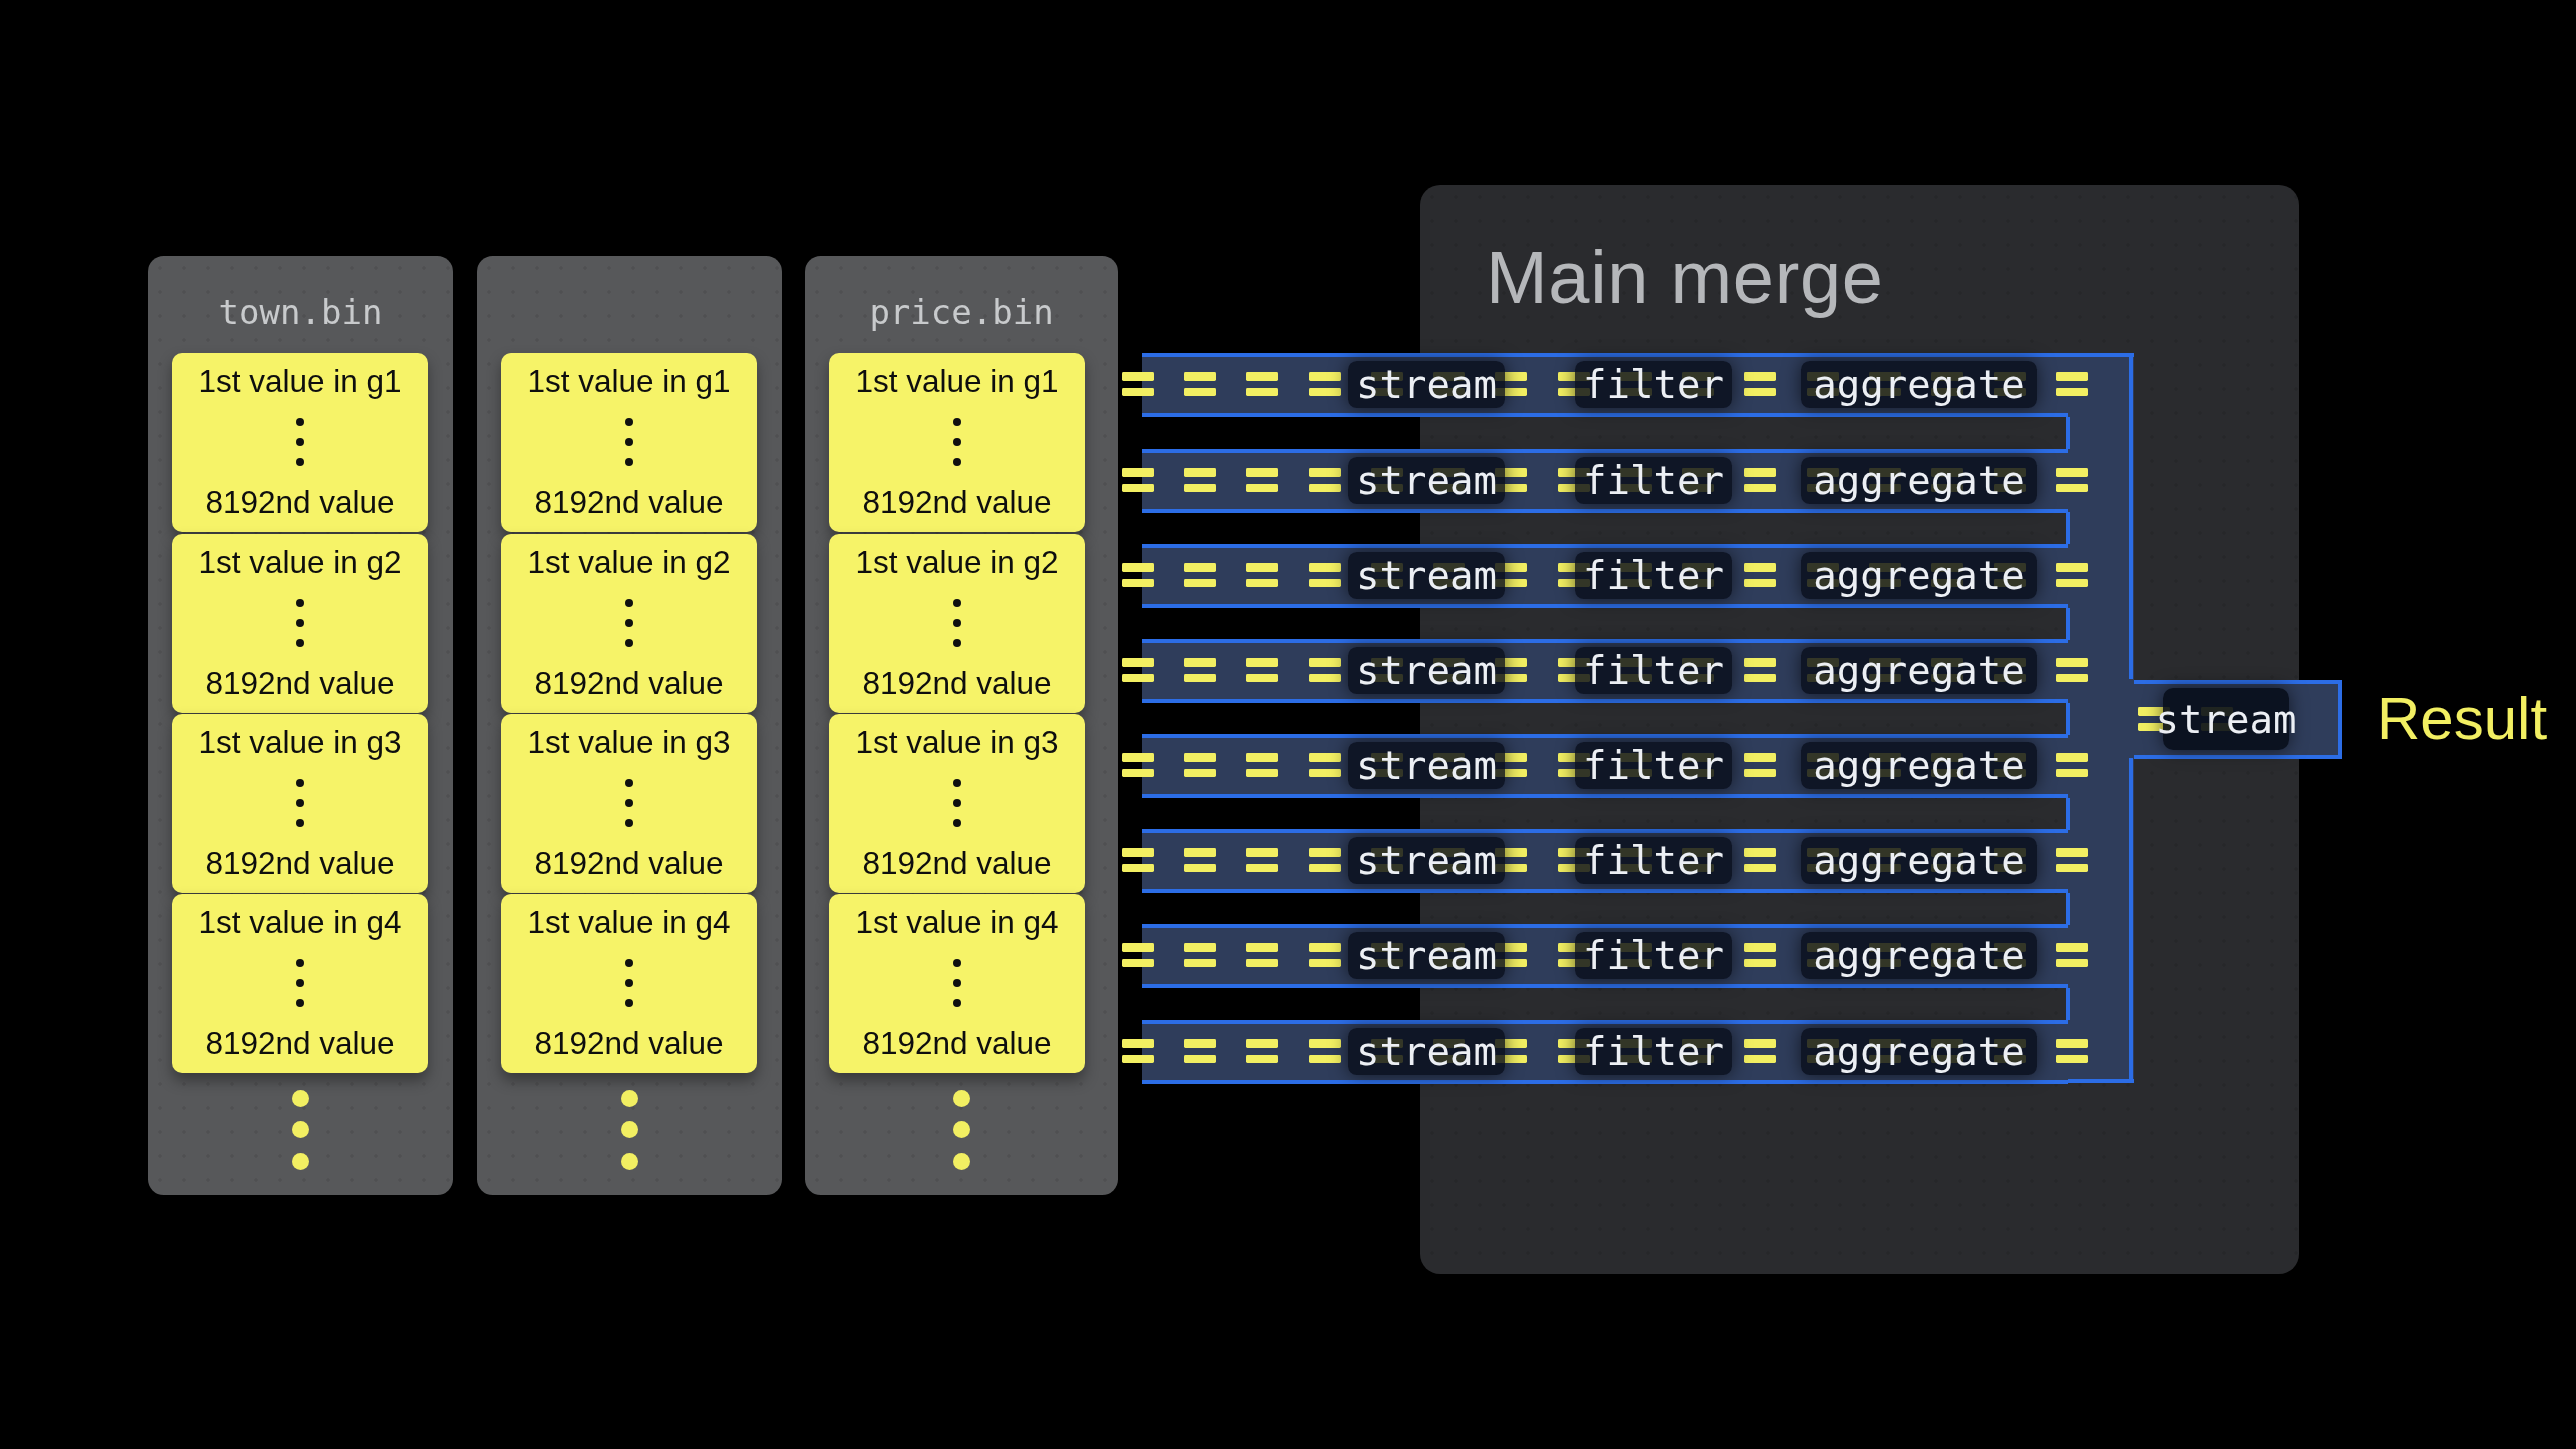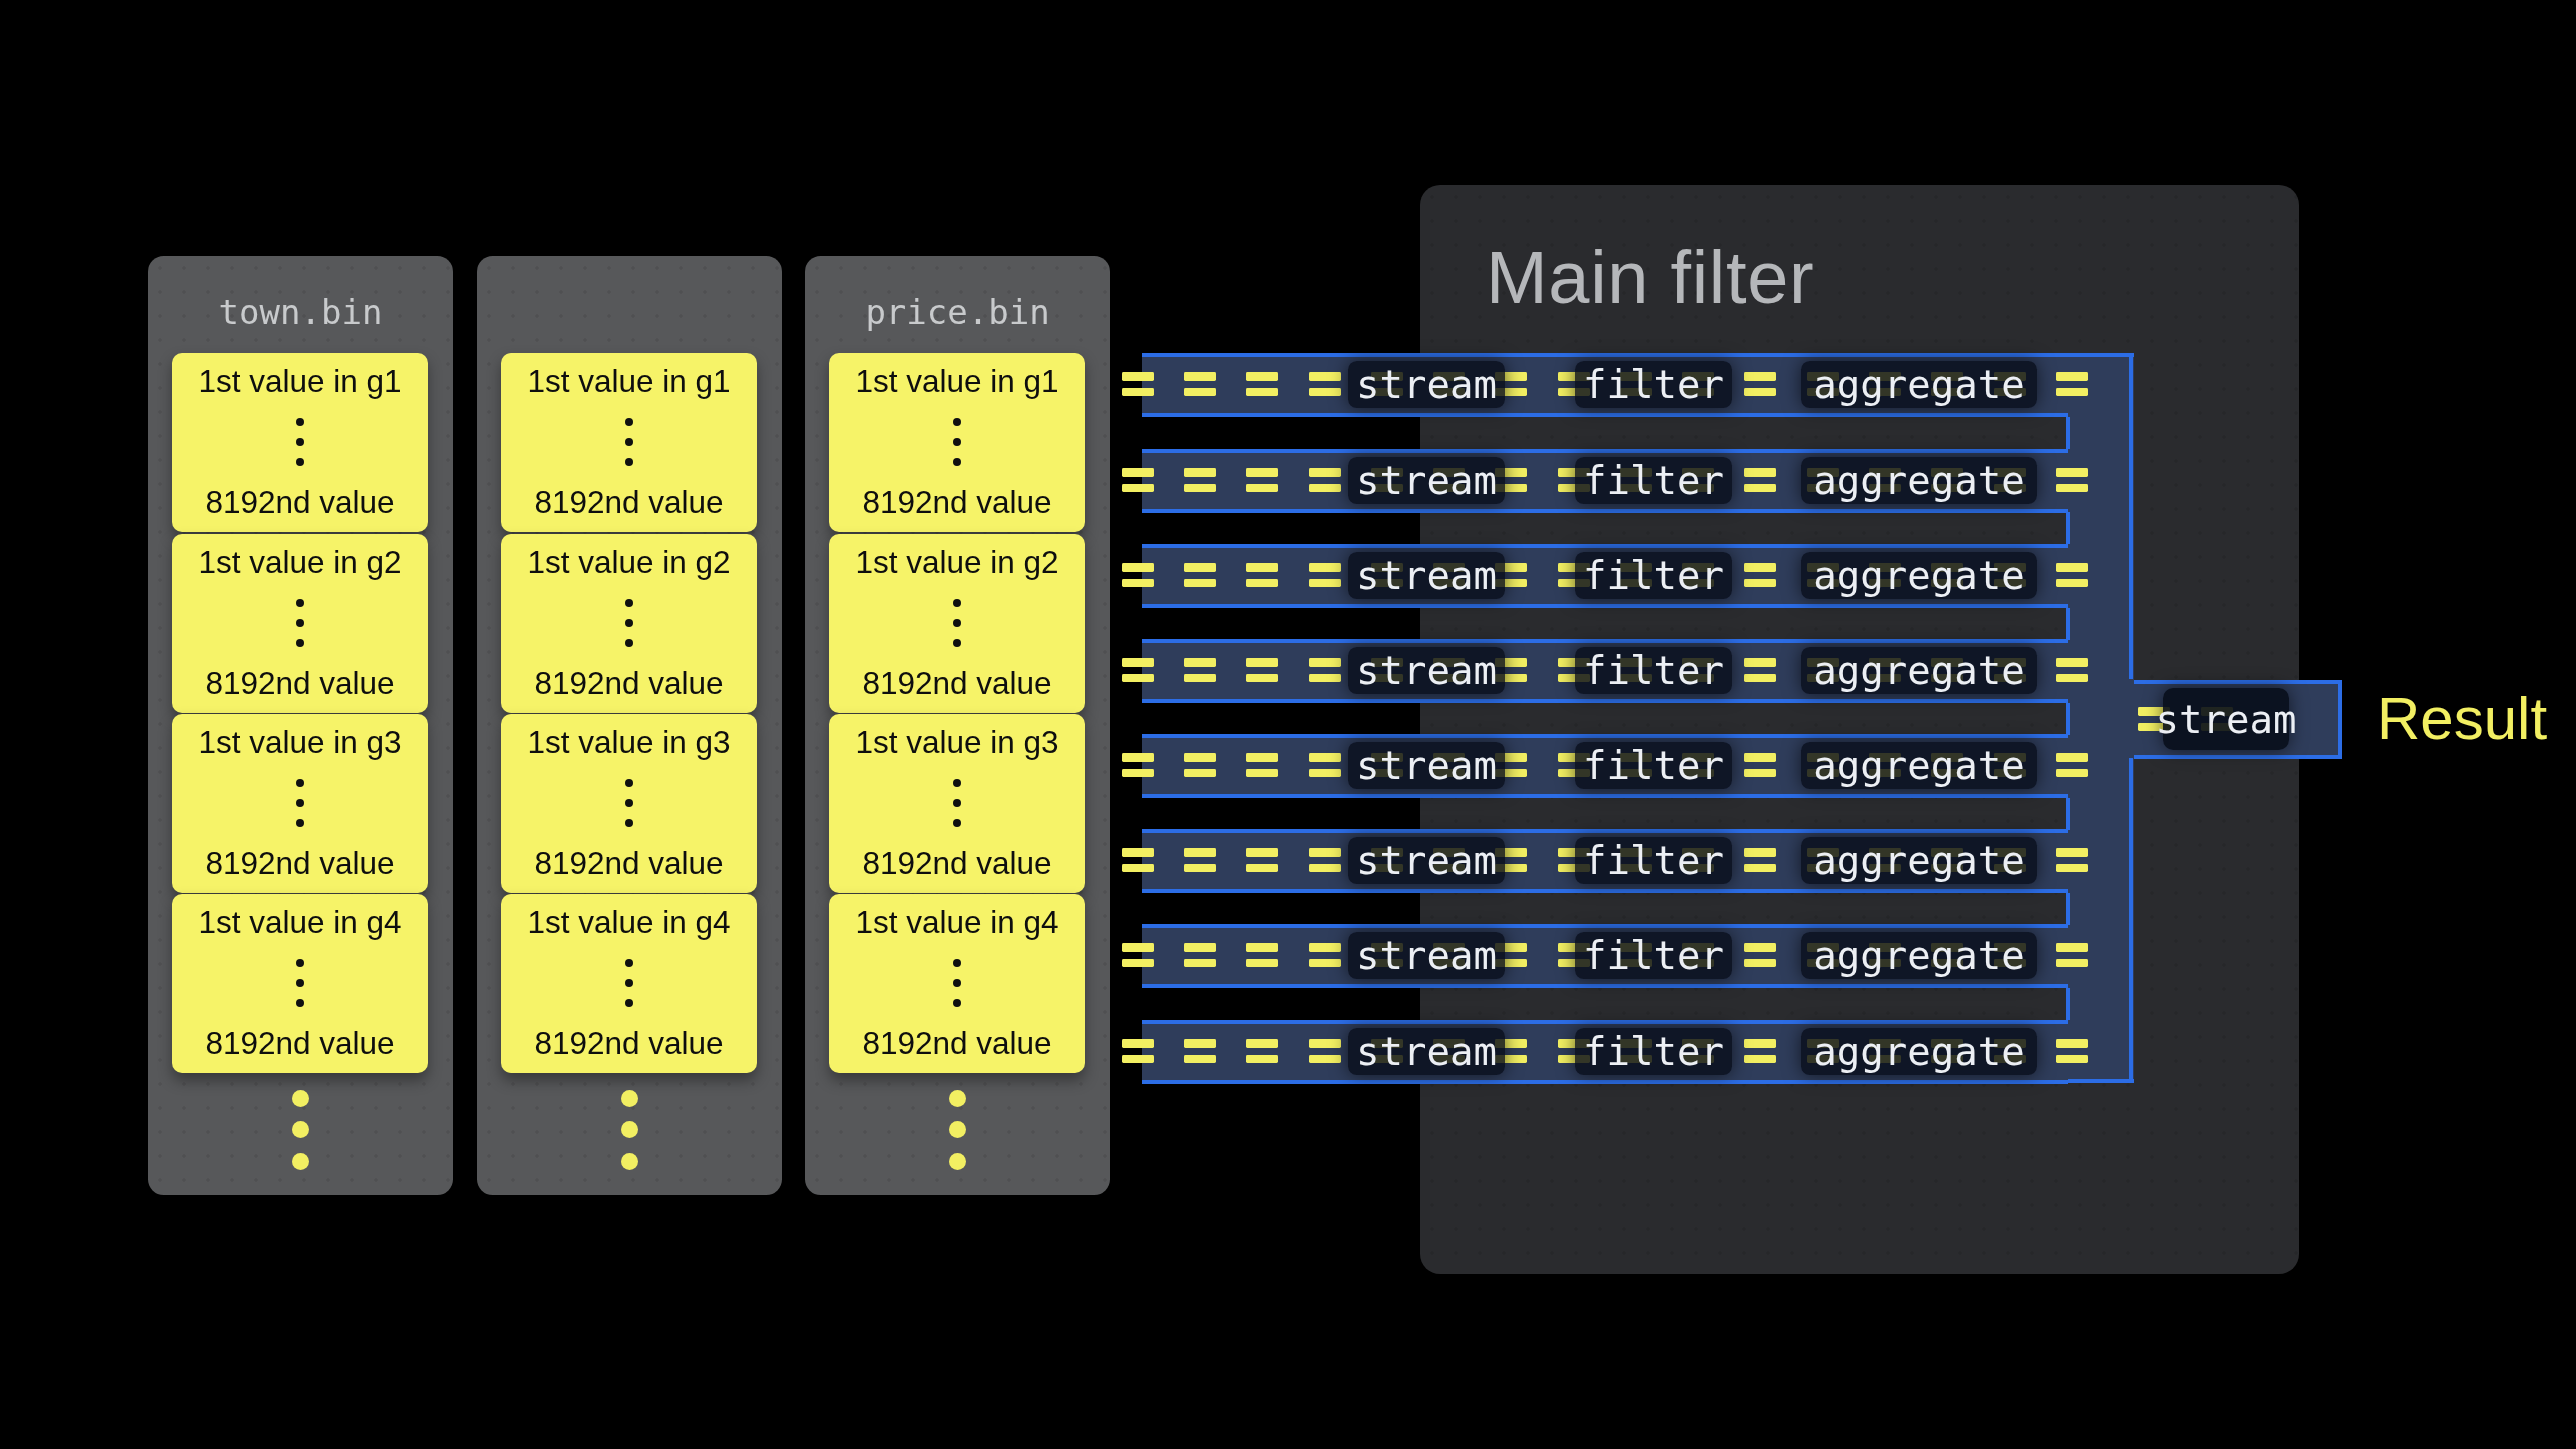--- a/index.html
+++ b/index.html
@@ -63,21 +63,21 @@
     background:rgba(8,13,25,0.9);border-radius:10px;box-shadow:0 0 18.6px rgba(0,0,0,0.6);
     display:flex;align-items:center;justify-content:center;
     font:400 39px "DejaVu Sans Mono",monospace;color:var(--stage-text);}
   .result{position:absolute;left:2377px;top:687px;height:64px;line-height:64px;
     font-size:60px;color:var(--yellow);}
 </style>
 </head>
 <body>
 
 <div class="mem-panel">
-  <h1 class="mem-title">Main filter</h1>
+  <h1 class="mem-title">Main merge</h1>
 </div>
 
 <div id="columns">
     <section class="file-col" style="left: 148px;">
     <h2 class="file-name">town.bin</h2>
     <div class="cell" style="top: 97px;">
     <div class="cell-top">1st value in g1</div>
     <div class="cell-dots">
       <i></i>
       <i></i>
@@ -154,21 +154,21 @@
       <i></i>
     </div>
     <div class="cell-bottom">8192nd value</div>
   </div>
       <div class="col-ellipsis">
       <i></i>
       <i></i>
       <i></i>
     </div>
   </section>
-    <section class="file-col" style="left: 805px;">
+    <section class="file-col" style="left: 805px; padding-left: 8px;">
     <h2 class="file-name">price.bin</h2>
     <div class="cell" style="top: 97px;">
     <div class="cell-top">1st value in g1</div>
     <div class="cell-dots">
       <i></i>
       <i></i>
       <i></i>
     </div>
     <div class="cell-bottom">8192nd value</div>
   </div>

